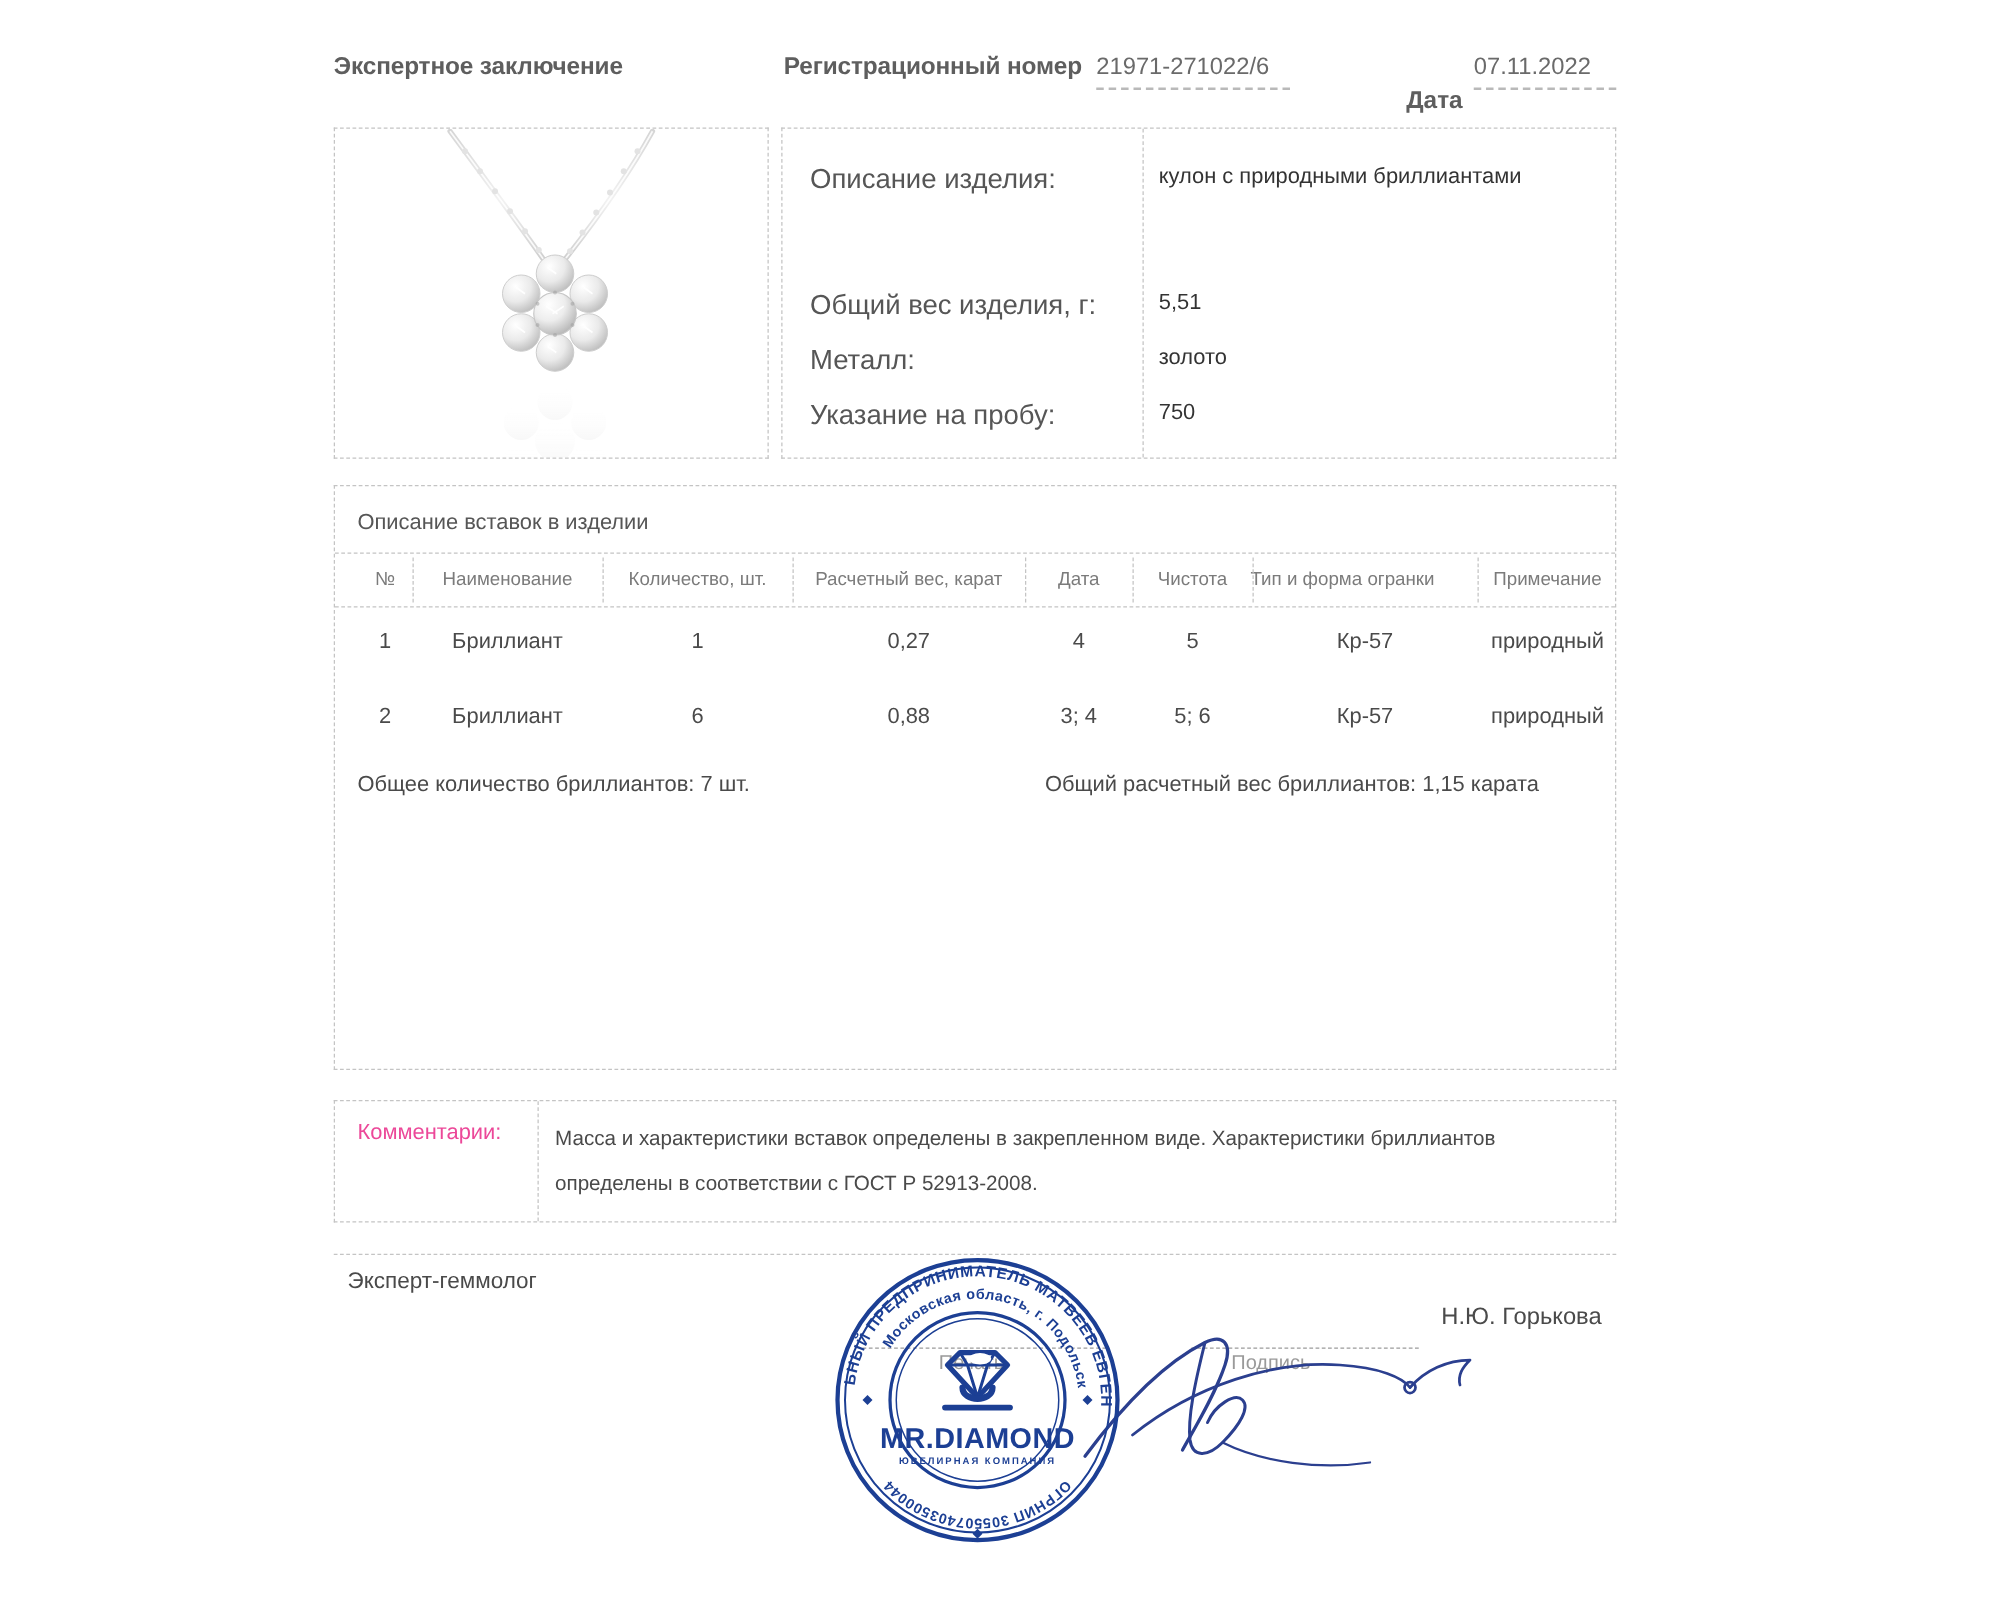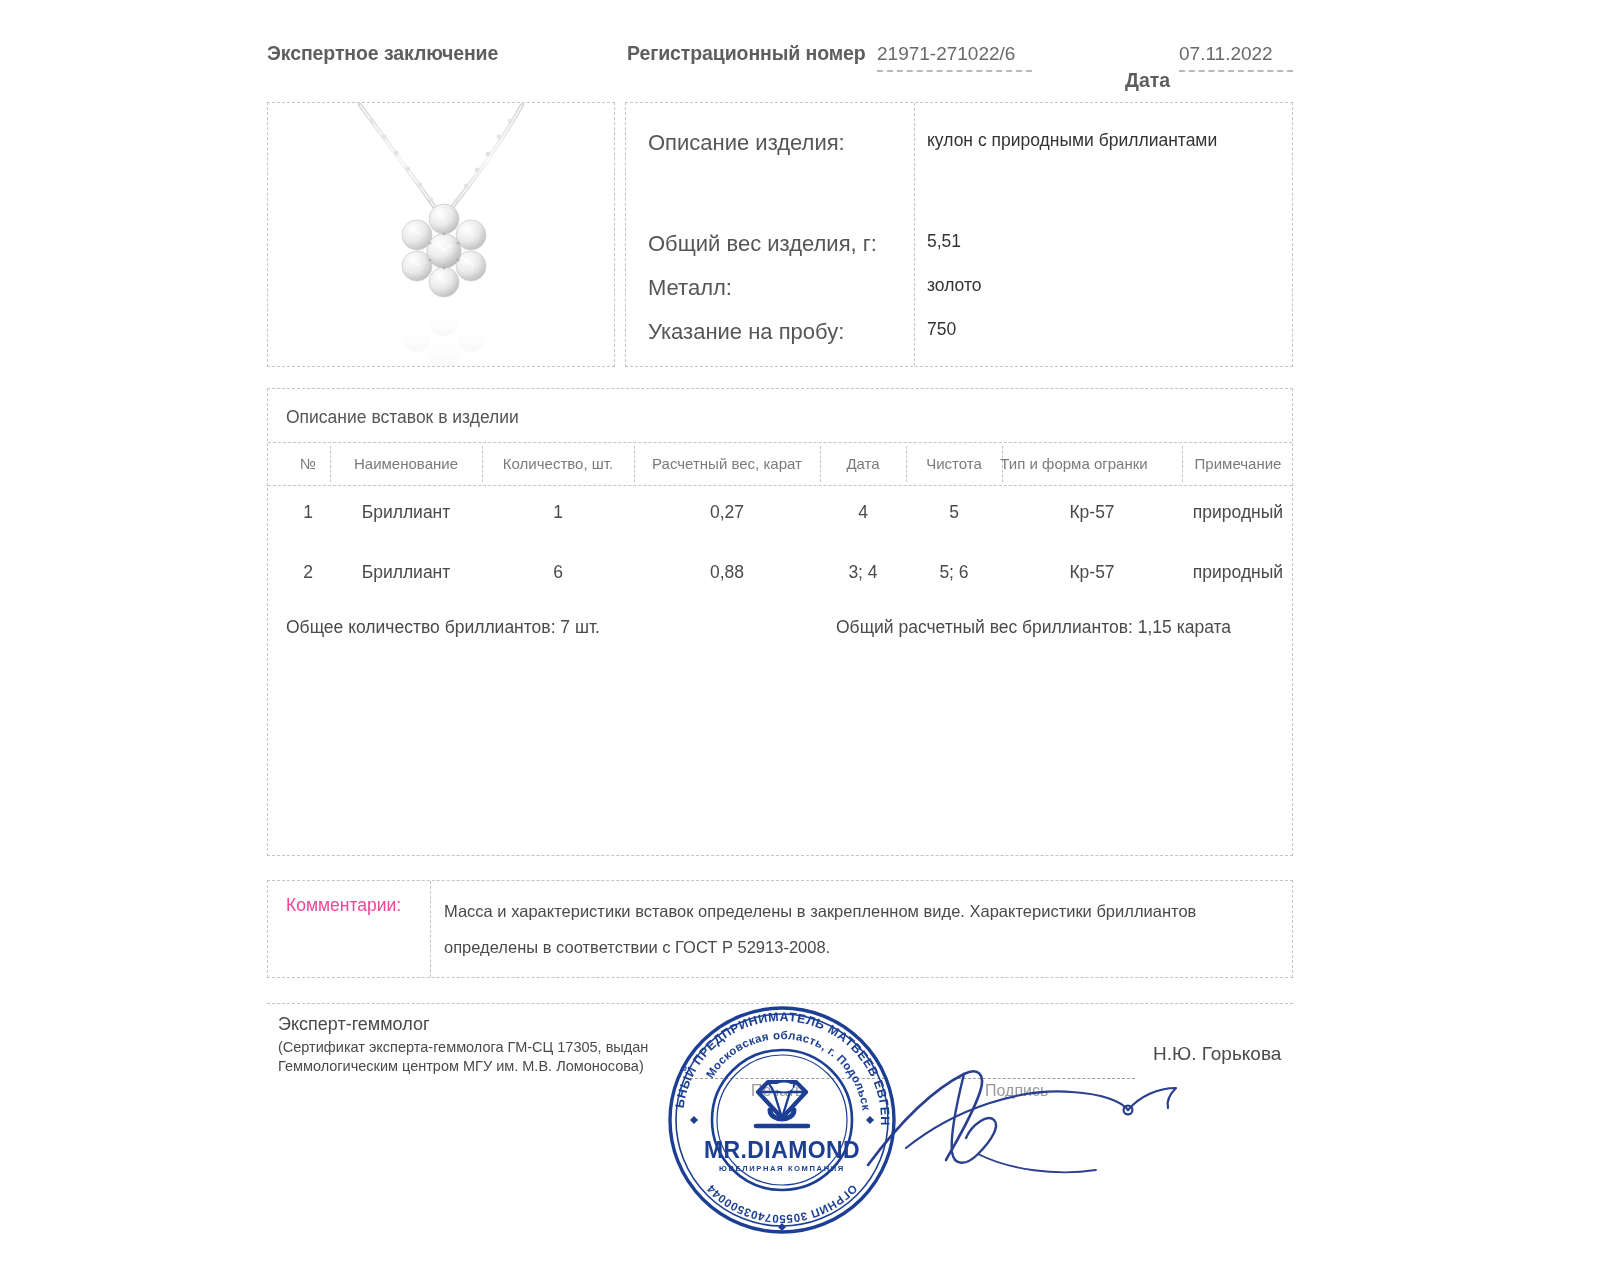--- a/index.html
+++ b/index.html
@@ -473,21 +473,20 @@
 
   <div class="comments-box">
     <div class="comments-divider"></div>
     <div class="comments-label">Комментарии:</div>
     <div class="comments-text">Масса и характеристики вставок определены в закрепленном виде. Характеристики бриллиантов определены в соответствии с ГОСТ Р 52913-2008.</div>
   </div>
 
   <div class="footer-rule"></div>
 
   <div class="expert-title">Эксперт-геммолог</div>
-  <div class="expert-cred">(Сертификат эксперта-геммолога ГМ-СЦ 17305, выдан Геммологическим центром МГУ им. М.В. Ломоносова)</div>
 
   <div class="seal-line"></div>
   <div class="seal-label">Печать</div>
 
   <div class="sign-line"></div>
   <div class="sign-label">Подпись</div>
 
   <div class="expert-name">Н.Ю. Горькова</div>
 
   <div class="signature-wrap">

